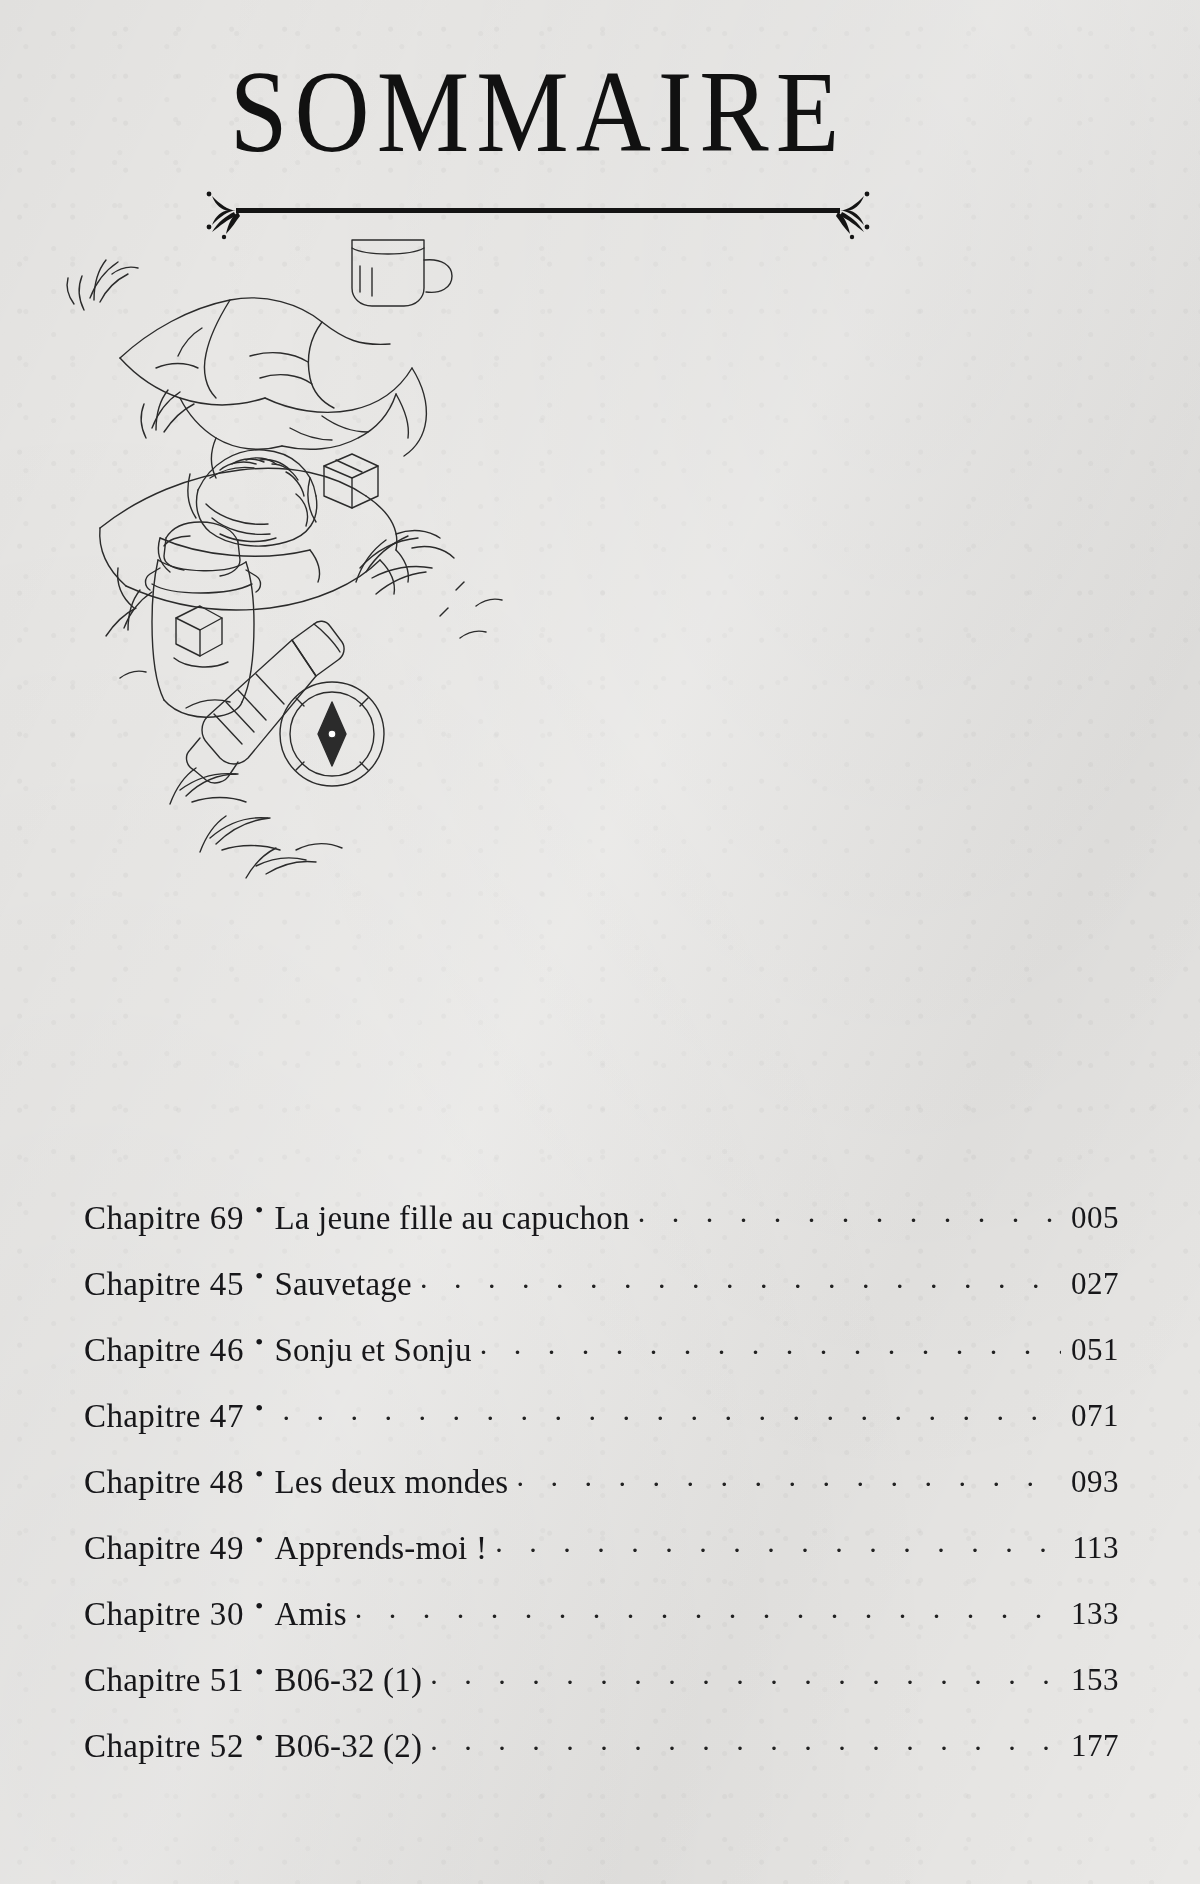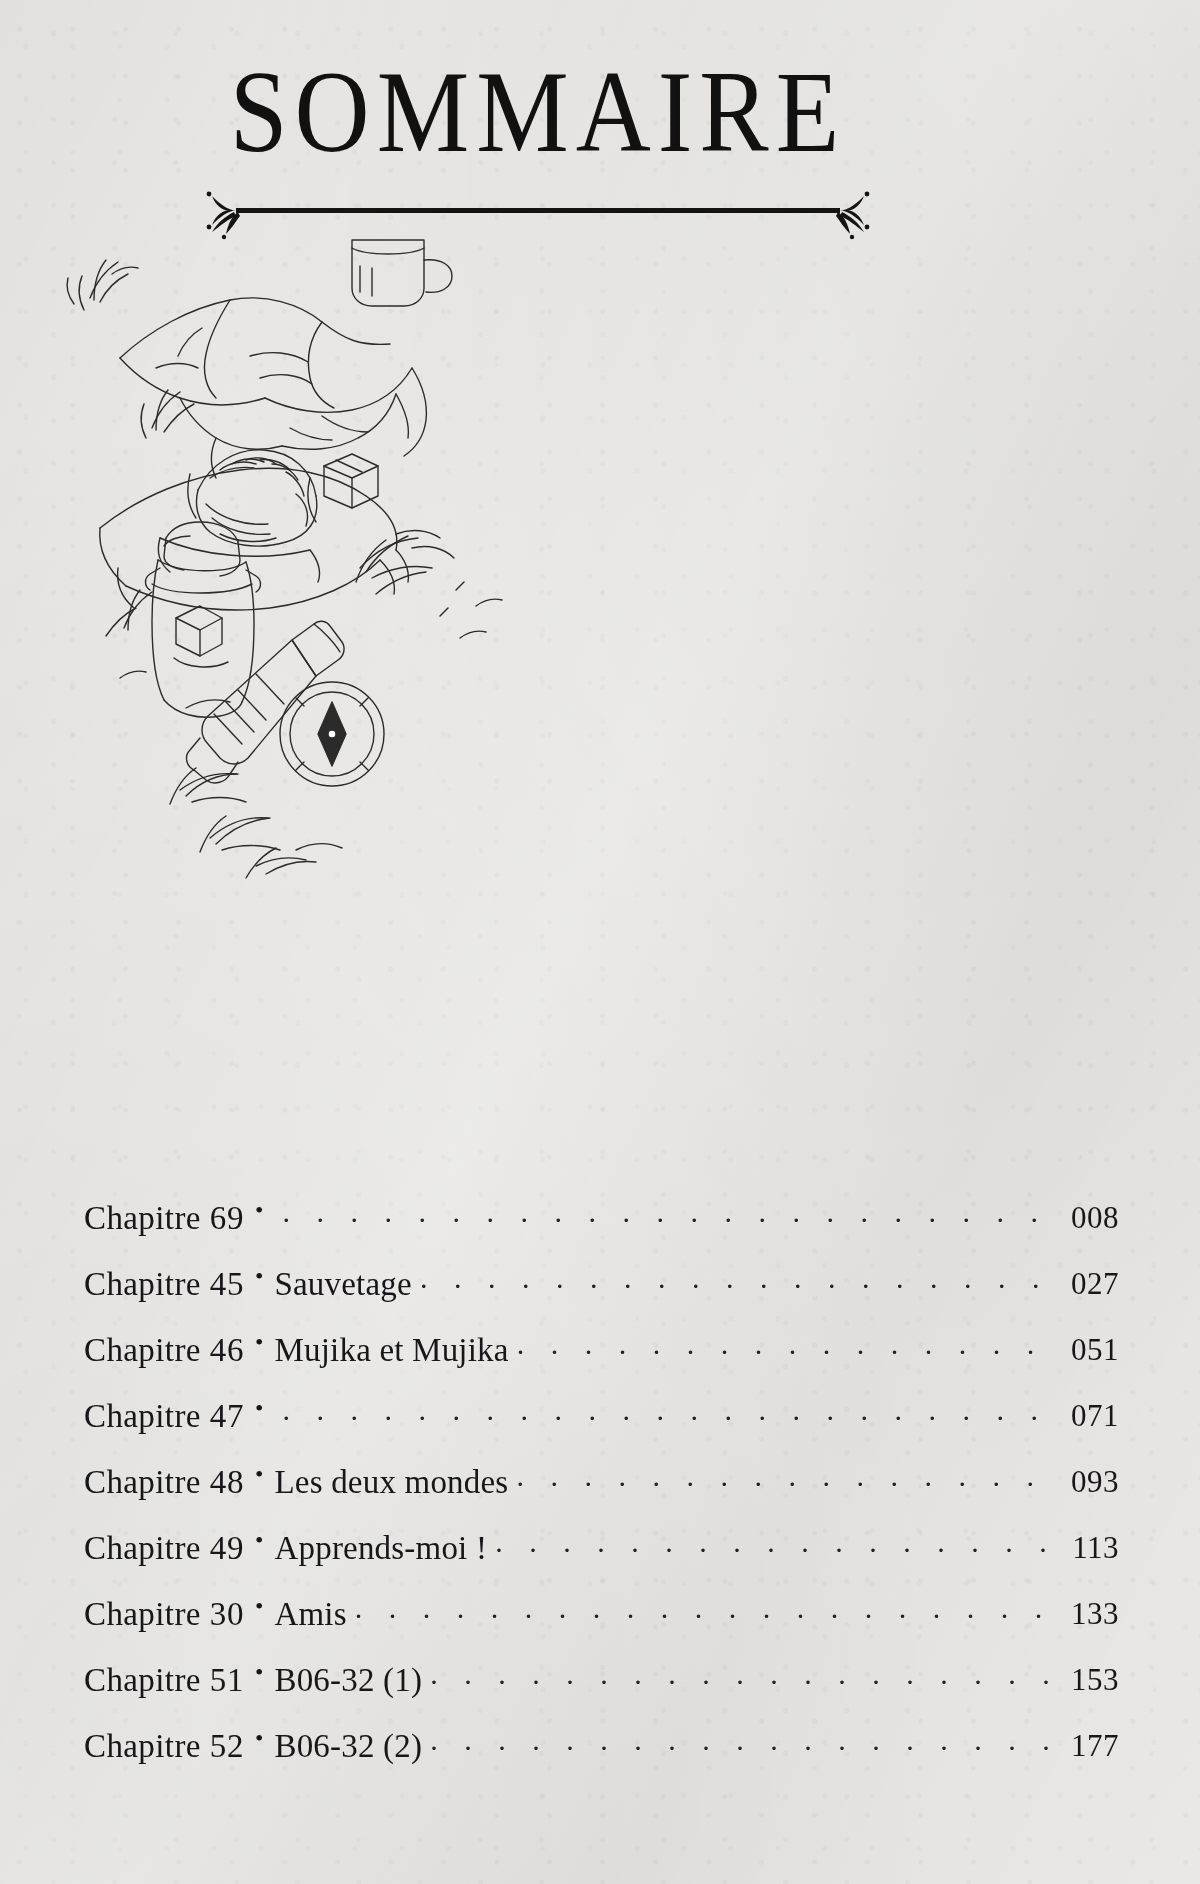--- a/index.html
+++ b/index.html
@@ -303,38 +303,39 @@
       <path d="M380,378 L388,370"></path>
     </svg>
   </div>
 
   <div class="toc">
 
     <div class="toc-row">
       <span class="ch-label">Chapitre</span>
       <span class="ch-num">69</span>
       <span class="bullet">•</span>
-      <span class="dots">. . . . . . . . . . . . . . . . . . . . . . . . . . . . . . . . . . . . . . . . . . . . . . . . . . .</span>
-      <span class="page-num">008</span>
+      <span class="ch-title">La jeune fille au capuchon</span>
+      <span class="dots">. . . . . . . . . . . . . . . . . . . . . . . . . . . . . . . . . . . . . . . . . . . . . . . . . . .</span>
+      <span class="page-num">005</span>
     </div>
 
     <div class="toc-row">
       <span class="ch-label">Chapitre</span>
       <span class="ch-num">45</span>
       <span class="bullet">•</span>
       <span class="ch-title">Sauvetage</span>
       <span class="dots">. . . . . . . . . . . . . . . . . . . . . . . . . . . . . . . . . . . . . . . . . . . . . . . . . . .</span>
       <span class="page-num">027</span>
     </div>
 
     <div class="toc-row">
       <span class="ch-label">Chapitre</span>
       <span class="ch-num">46</span>
       <span class="bullet">•</span>
-      <span class="ch-title">Mujika et Mujika</span>
+      <span class="ch-title">Sonju et Sonju</span>
       <span class="dots">. . . . . . . . . . . . . . . . . . . . . . . . . . . . . . . . . . . . . . . . . . . . . . . . . . .</span>
       <span class="page-num">051</span>
     </div>
 
     <div class="toc-row">
       <span class="ch-label">Chapitre</span>
       <span class="ch-num">47</span>
       <span class="bullet">•</span>
       <span class="dots">. . . . . . . . . . . . . . . . . . . . . . . . . . . . . . . . . . . . . . . . . . . . . . . . . . .</span>
       <span class="page-num">071</span>

